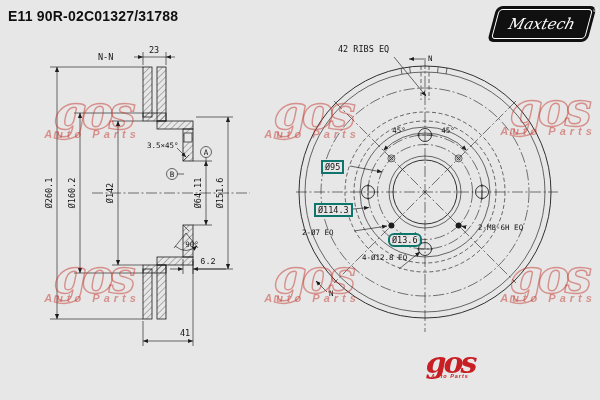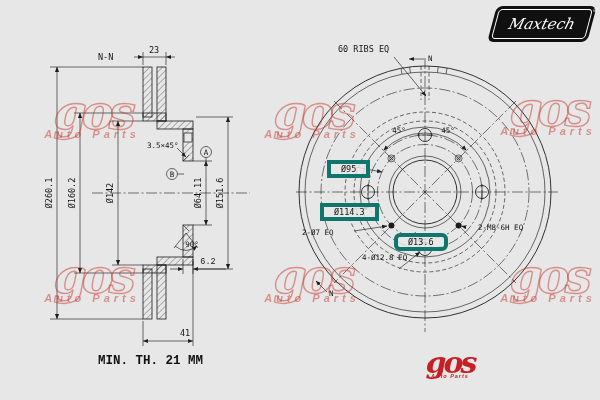--- a/index.html
+++ b/index.html
@@ -2,21 +2,21 @@
 <html><head>
 <meta charset="utf-8">
 <style>
   html,body{margin:0;padding:0;background:#e7e7e7;}
   #canvas{position:relative;width:600px;height:400px;background:#e7e7e7;overflow:hidden;
           font-family:"Liberation Sans",sans-serif;}
   
   .lbl{position:absolute;font:8.5px "DejaVu Sans Mono",monospace;color:#141414;white-space:nowrap;z-index:3;}
   .ctr{transform:translate(-50%,-50%);text-align:center;}
   .vert{transform:translate(-50%,-50%) rotate(-90deg);}
-  .boxed{border:4px solid #0f766e;padding:0 10px;background:rgba(231,231,231,.85);margin-left:6px;}
+  .boxed{border:2px solid #0f766e;padding:0 2px;background:rgba(231,231,231,.85);}
   .small{font-size:7.5px;}
   
   .approval{position:absolute;left:8px;top:8px;font:bold 14px "Liberation Sans",sans-serif;
             color:#101010;letter-spacing:.2px;z-index:4;}
   .maxtech{position:absolute;left:492px;top:6px;width:100px;height:36px;background:#101010;
            border-radius:6px;transform:skewX(-15deg);z-index:4;}
   .maxtech .inner{position:absolute;left:3px;top:3px;right:3px;bottom:3px;border:1px solid #fff;
            border-radius:4px;display:flex;align-items:center;justify-content:center;}
   .maxtech .word{color:#fff;font:italic 15px "DejaVu Serif",serif;}
   .maxtech .reg{position:absolute;top:1px;right:-2px;color:#fff;font:6px "Liberation Sans",sans-serif;}
@@ -39,20 +39,21 @@
   .thin{stroke-width:.65;}
   .dash{stroke-dasharray:4 2.5;}
   .cl{stroke-dasharray:11 2.5 2 2.5;stroke-width:.6;}
   .hatch{fill:url(#hatchp);stroke:#1c1c1c;stroke-width:.8;}
 </style>
 </head>
 <body>
 
 <div id="canvas">
 
+  <div class="approval">E11 90R-02C01327/31788</div>
   <div class="maxtech">
     <div class="inner">
       <span class="word">Maxtech</span>
     </div>
     <span class="reg">®</span>
   </div>
 
   <svg width="600" height="400" viewBox="0 0 600 400">
     <defs>
       <pattern id="hatchp" patternUnits="userSpaceOnUse" width="4.5" height="4.5" patternTransform="rotate(45)">
@@ -195,21 +196,21 @@
   <div class="lbl vert" style="left:110px;top:193px;">Ø142</div>
   <div class="lbl vert" style="left:198px;top:193px;">Ø64.11</div>
   <div class="lbl vert" style="left:220px;top:193px;">Ø151.6</div>
   <div class="lbl small" style="left:147px;top:141px;">3.5×45°</div>
   <div class="lbl ctr small" style="left:206px;top:152px;">A</div>
   <div class="lbl ctr small" style="left:172px;top:174px;">B</div>
   <div class="lbl ctr small" style="left:192px;top:244px;">90°</div>
   <div class="lbl ctr" style="left:208px;top:262px;font-family:Liberation Mono, monospace;">6.2</div>
   <div class="lbl ctr" style="left:161px;top:333px;margin-left:24px;">41</div>
 
-  <div class="lbl" style="left:338px;top:44px;">60 RIBS EQ</div>
+  <div class="lbl" style="left:338px;top:44px;">42 RIBS EQ</div>
   <div class="lbl small" style="left:428px;top:54px;">N</div>
   <div class="lbl small" style="left:329px;top:289px;">N</div>
   <div class="lbl ctr small" style="left:399px;top:130px;">45°</div>
   <div class="lbl ctr small" style="left:448px;top:130px;">45°</div>
   <div class="lbl boxed" style="left:321px;top:160px;">Ø95</div>
   <div class="lbl boxed" style="left:314px;top:203px;">Ø114.3</div>
   <div class="lbl boxed" style="left:388px;top:233px;border-radius:6px;">Ø13.6</div>
   <div class="lbl small" style="left:302px;top:228px;">2-Ø7 EQ</div>
   <div class="lbl small" style="left:466px;top:223px;padding-left:12px;">2-M8-6H EQ</div>
   <div class="lbl small" style="left:362px;top:253px;">4-Ø12.8 EQ</div>
@@ -232,19 +233,18 @@
   </div>
   <div class="wm" style="left:232px;top:252px;">
     <div class="script">gos</div>
     <div class="sub">Auto Parts</div>
   </div>
   <div class="wm" style="left:468px;top:252px;">
     <div class="script">gos</div>
     <div class="sub">Auto Parts</div>
   </div>
 
-  <div class="minth">MIN. TH. 21 MM</div>
   <div class="gos-footer">
     <div class="script">gos</div>
     <div class="sub">Auto Parts</div>
   </div>
 
 </div>
 
 </body></html>

